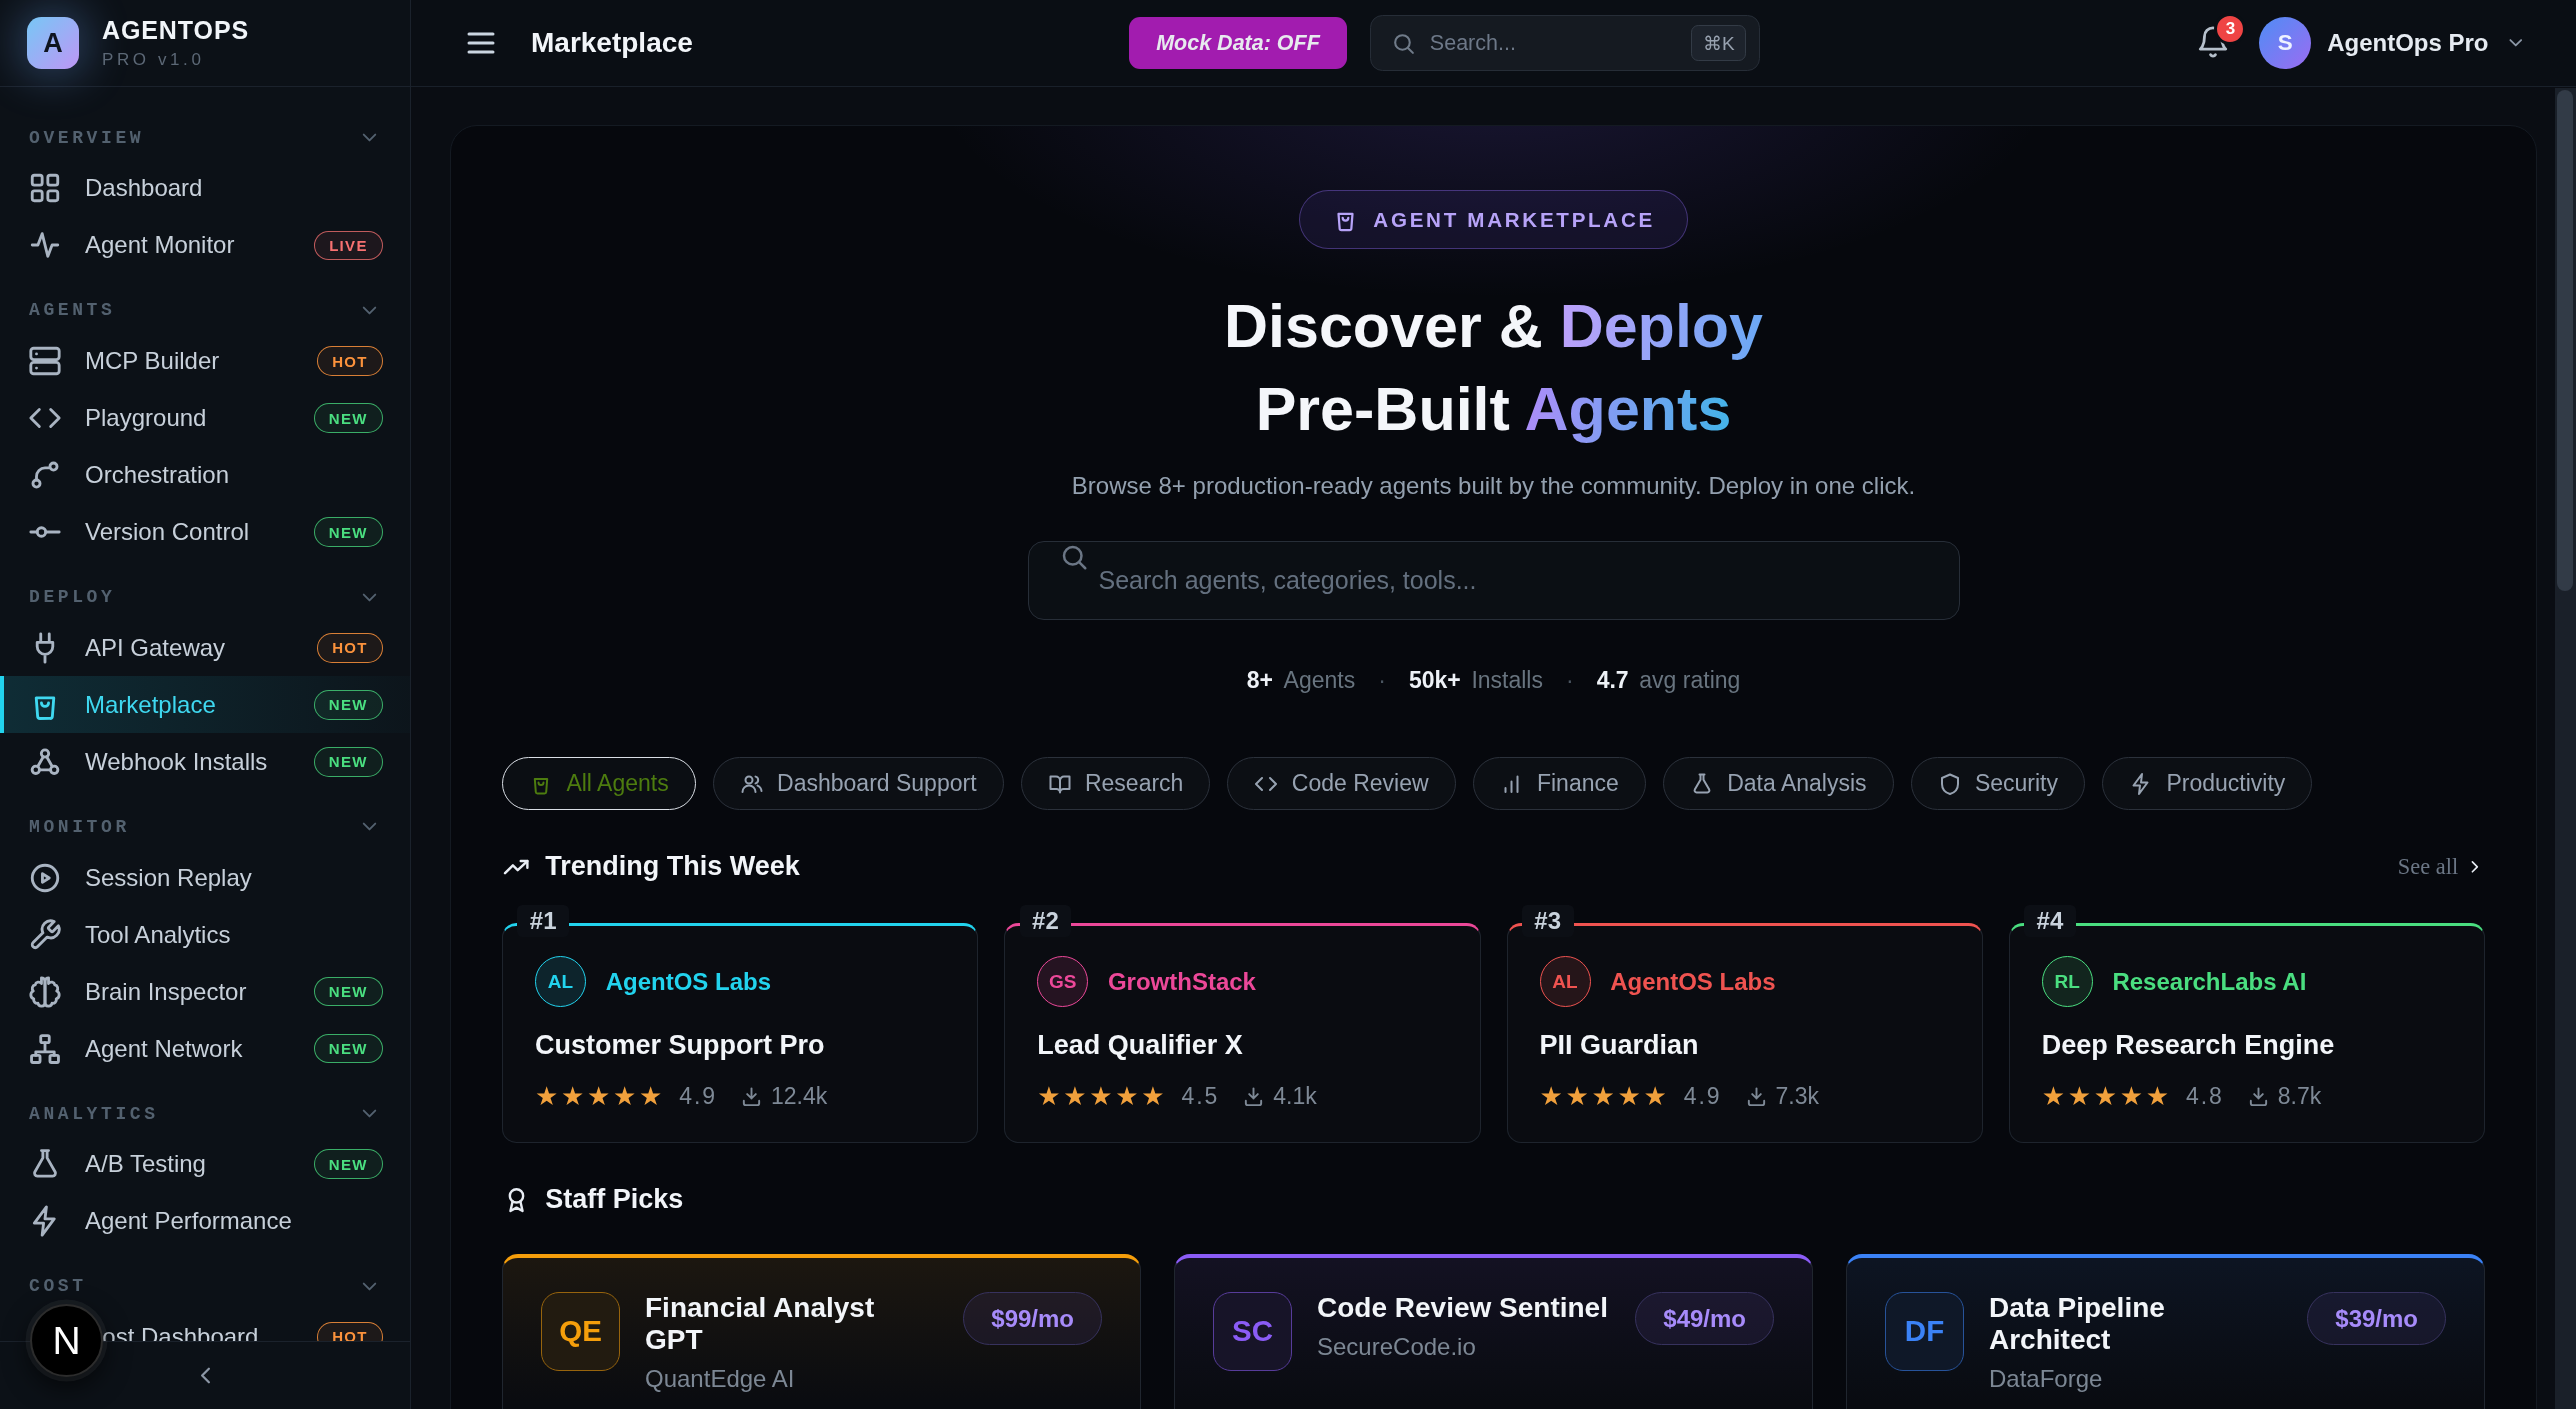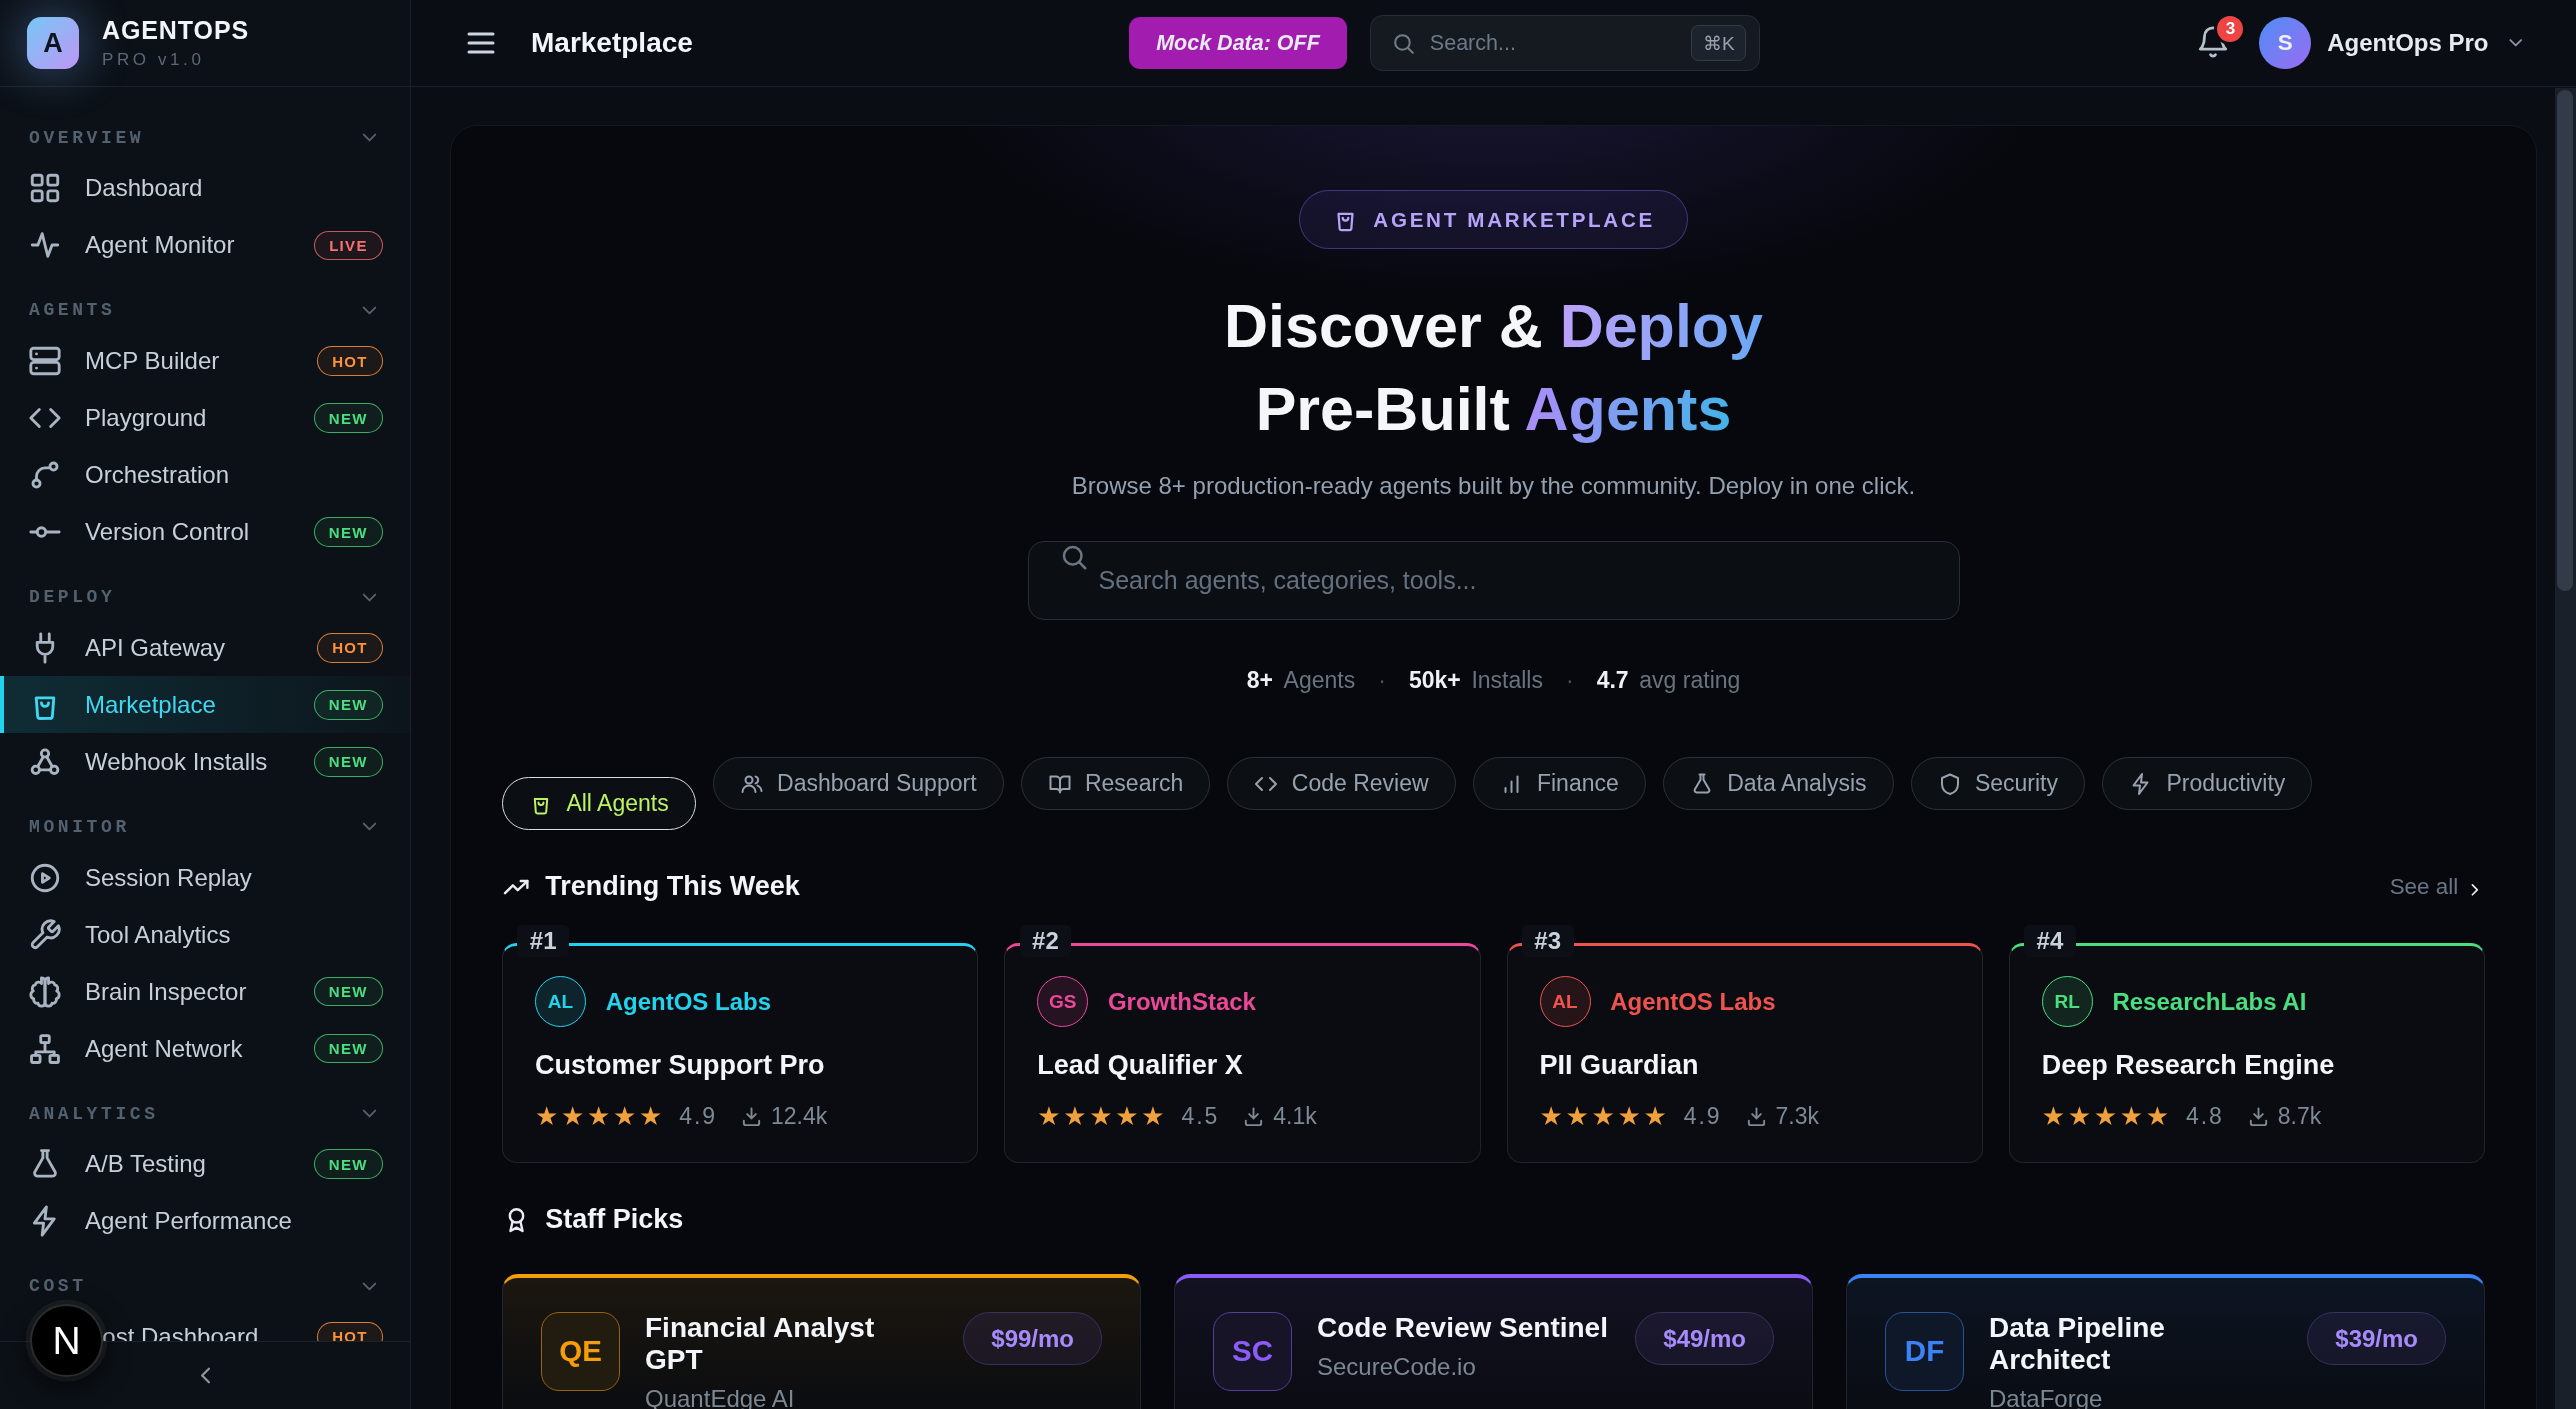--- a/index.html
+++ b/index.html
@@ -100,26 +100,26 @@
   .stat .v { font-weight:700; color:#eef2f7; }
   .stat .l { color:#68747f; }
   .dot { color:#4a5560; }
 
   .pad { padding-left:51px; padding-right:51px; position:relative; }
   .chips { margin-top:63px; display:flex; gap:17px; }
   .chip { height:53px; display:inline-flex; align-items:center; gap:13.4px; padding:0 26px;
     border-radius:894px; border:0.9px solid #2b313b; background:rgba(15,18,24,.7);
     color:#97a2b1; font-size:23px; cursor:pointer; white-space:nowrap; }
   .chip .icon { width:24px; height:24px; }
-  .chip.active { border:1.8px solid #d9dee5; color:#bef264; background:#0b0e13;margin-top:20px; }
+  .chip.active { border:1.8px solid #d9dee5; color:#4d7c0f; background:#0b0e13; }
 
   .sec-head { margin-top:41px; display:flex; align-items:center; gap:14.3px; }
   .sec-head .icon { width:29px; height:29px; color:#e8edf4; }
   .sec-title { font-size:27px; font-weight:700; color:#f2f5f9; }
-  .see-all { margin-left:auto; display:flex; align-items:flex-end; gap:7.2px; color:#6b7685; font-size:22.4px; cursor:pointer; }
+  .see-all { margin-left:auto; display:flex; align-items:center; gap:7.2px; color:#6b7685; font-size:22.4px; cursor:pointer;font-family:Liberation Serif, serif; }
   .see-all .icon { width:19.7px; height:19.7px; }
 
   .tgrid { margin-top:41px; display:grid; grid-template-columns:repeat(4,1fr); gap:26px; }
   .tcard { position:relative; border:0.9px solid #1e242d; border-top:3.6px solid var(--accent,#22d3ee);
     border-radius:14.3px; background:#0a0c11; padding:30px 32px 32px; cursor:pointer; }
   .rank { position:absolute; top:-21.5px; left:14.3px; background:#0c0f15; padding:1.8px 12.5px;
     font-size:24px; font-weight:700; color:#c9d2dc; border-radius:5.4px; }
   .pubrow { display:flex; align-items:center; gap:19.7px; }
   .pav { width:51px; height:51px; border-radius:50%; flex:none;
     border:1.8px solid var(--accent); background:#11161d;

